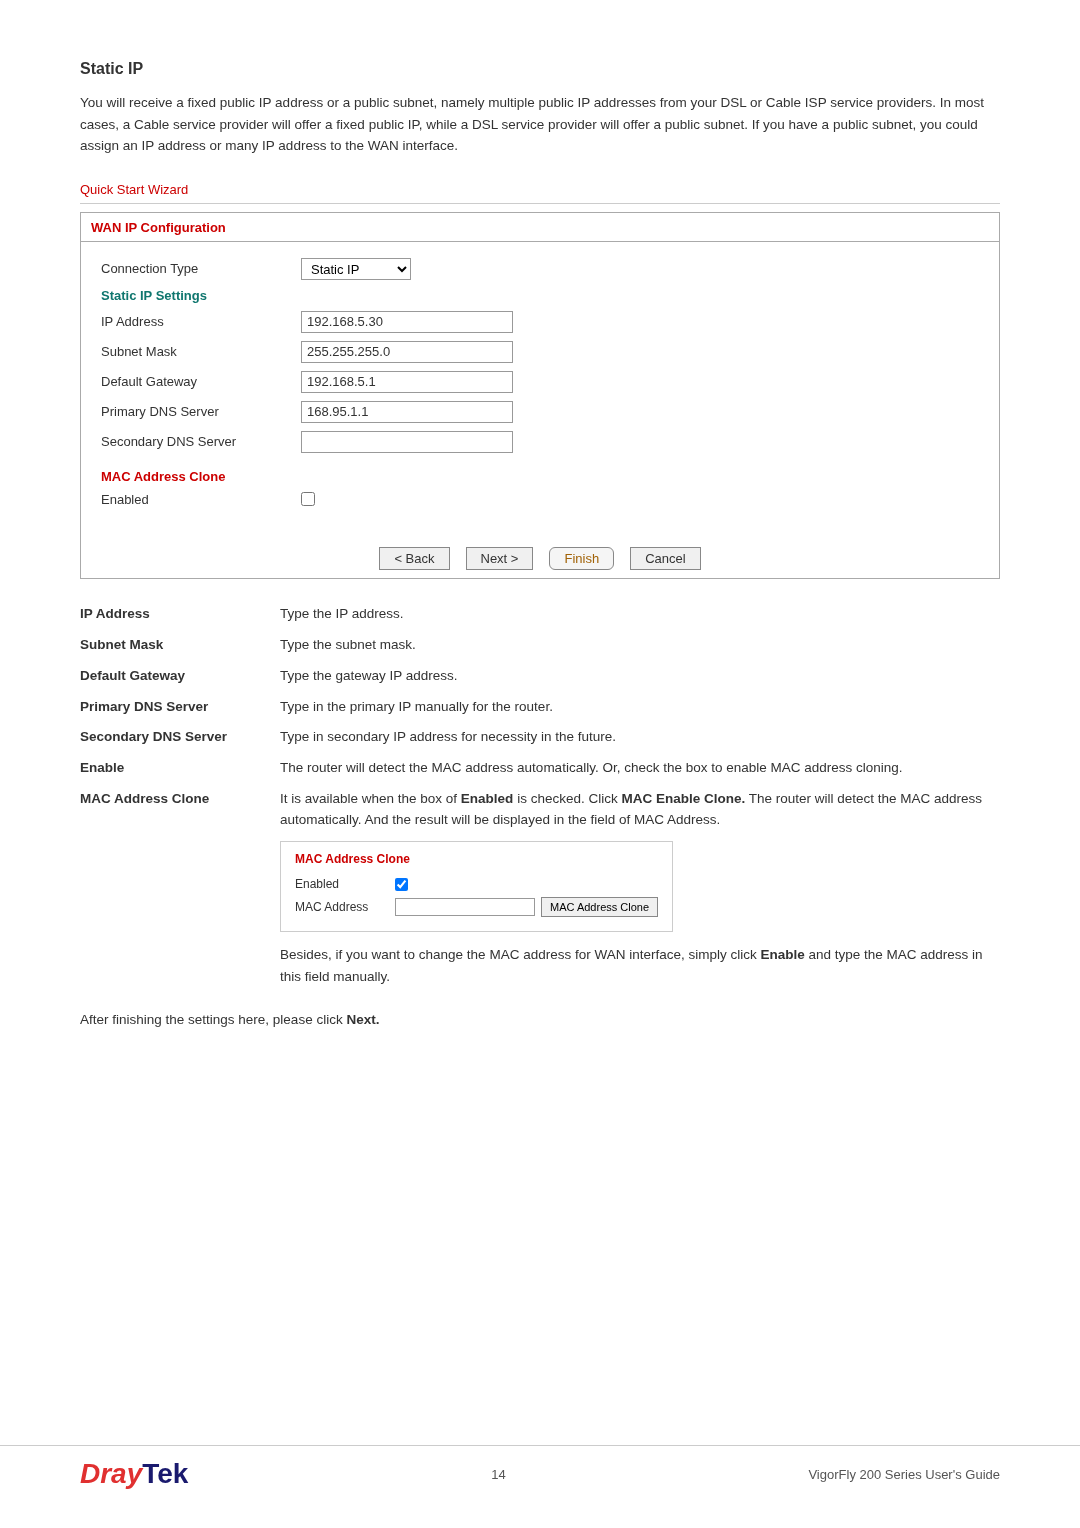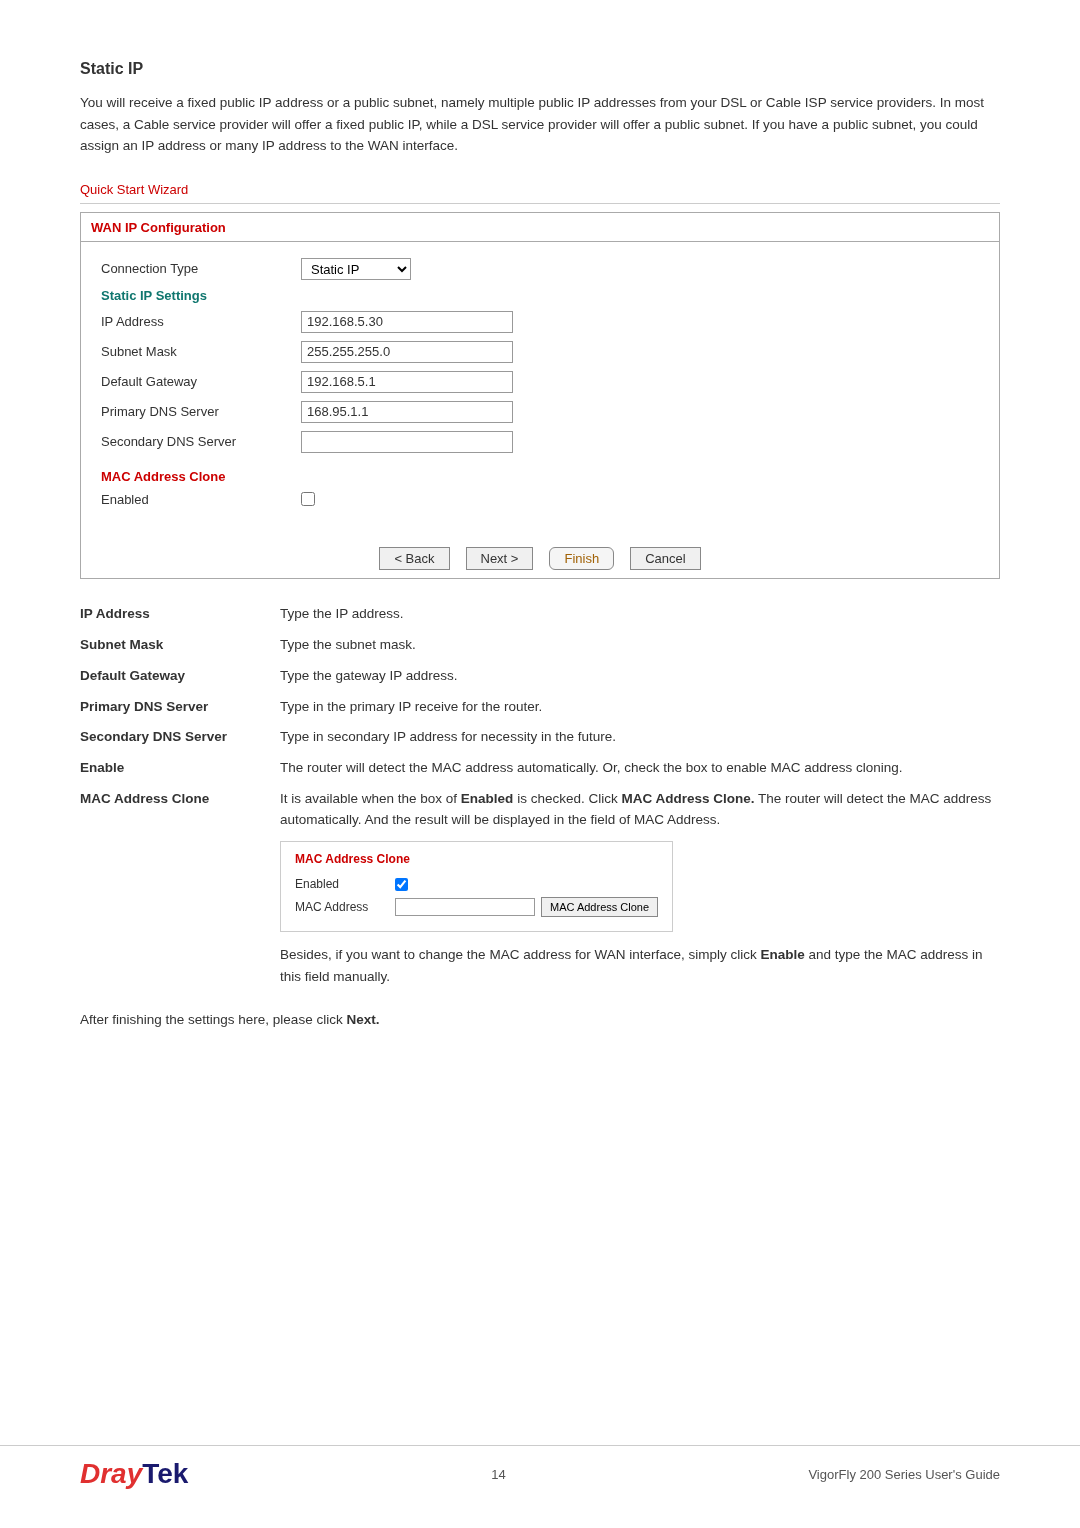--- a/index.html
+++ b/index.html
@@ -345,34 +345,34 @@
     <tr>
       <td>Subnet Mask</td>
       <td>Type the subnet mask.</td>
     </tr>
     <tr>
       <td>Default Gateway</td>
       <td>Type the gateway IP address.</td>
     </tr>
     <tr>
       <td>Primary DNS Server</td>
-      <td>Type in the primary IP receive for the router.</td>
+      <td>Type in the primary IP manually for the router.</td>
     </tr>
     <tr>
       <td>Secondary DNS Server</td>
       <td>Type in secondary IP address for necessity in the future.</td>
     </tr>
     <tr>
       <td>Enable</td>
       <td>The router will detect the MAC address automatically. Or, check the box to enable MAC address cloning.</td>
     </tr>
     <tr>
       <td>MAC Address Clone</td>
       <td>
-        <span>It is available when the box of <strong>Enabled</strong> is checked. Click <strong>MAC Address Clone.</strong> The router will detect the MAC address automatically. And the result will be displayed in the field of MAC Address.</span>
+        <span>It is available when the box of <strong>Enabled</strong> is checked. Click <strong>MAC Enable Clone.</strong> The router will detect the MAC address automatically. And the result will be displayed in the field of MAC Address.</span>
 
         
         <div class="inner-box">
           <div class="inner-label">MAC Address Clone</div>
           <div class="inner-row">
             <label>Enabled</label>
             <input type="checkbox" checked="" style="">
           </div>
           <div class="inner-row">
             <label>MAC Address</label>

